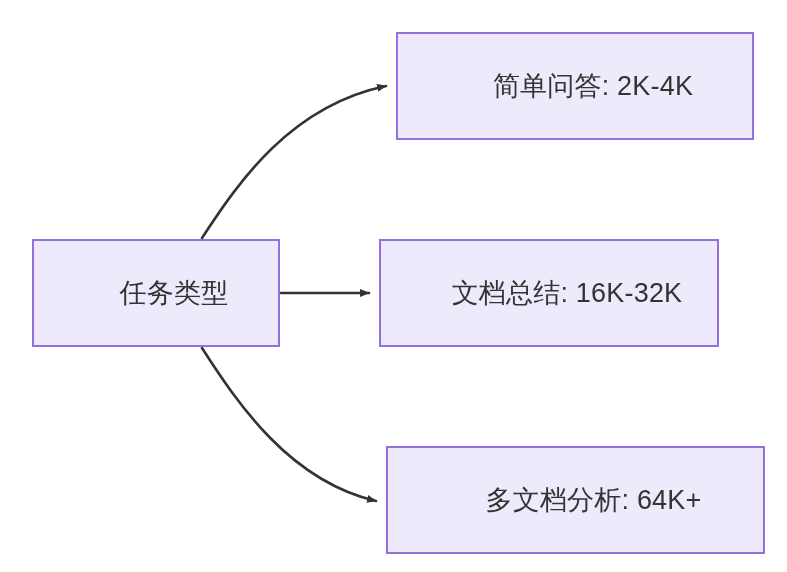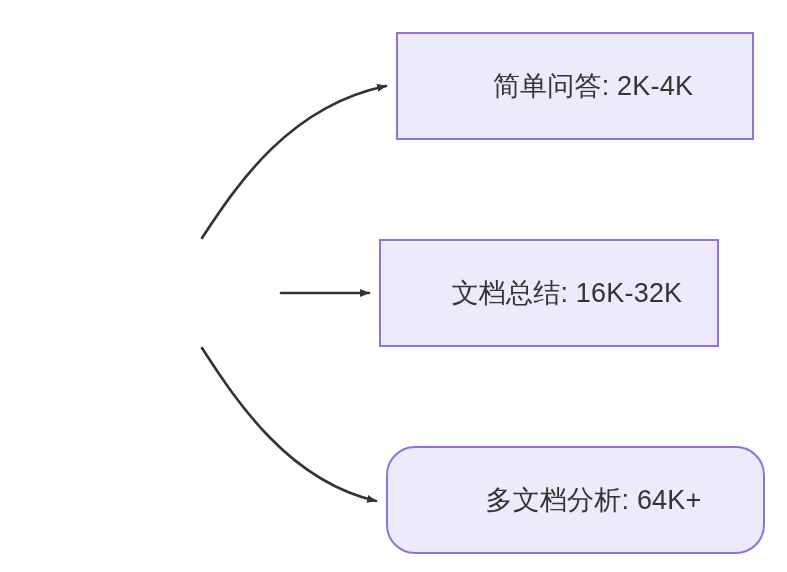--- a/index.html
+++ b/index.html
@@ -44,41 +44,44 @@
     text-align: center;
     padding-left: 36px;
   }
   .node-label {
     display: block;
   }
   
   #node-source      { left: 32px;  top: 239px; width: 248px; height: 108px; }
   #node-simple-qa   { left: 396px; top: 32px;  width: 358px; height: 108px; }
   #node-doc-summary { left: 379px; top: 239px; width: 340px; height: 108px; }
-  #node-multi-doc   { left: 386px; top: 446px; width: 379px; height: 108px; border-radius: 29px; }
+  #node-multi-doc   { left: 386px; top: 446px; width: 379px; height: 108px; }
 </style>
 </head>
 <body>
 
 <div id="diagram-canvas">
 
   <svg id="edge-layer" viewBox="0 0 787 572" width="787" height="572" xmlns="http://www.w3.org/2000/svg">
     <defs>
       <marker id="arrowhead" markerWidth="10" markerHeight="8" refX="9" refY="4" orient="auto" markerUnits="userSpaceOnUse">
         <path d="M 0 0 L 10 4 L 0 8 z" fill="#333333"></path>
       </marker>
     </defs>
 
     <path d="M 202 238 C 238 183, 290 106, 386 86" fill="none" stroke="#333333" stroke-width="2.6" stroke-linecap="round" marker-end="url(#arrowhead)"></path>
 
     <path d="M 281 293 L 369 293" fill="none" stroke="#333333" stroke-width="2.6" stroke-linecap="round" marker-end="url(#arrowhead)"></path>
 
     <path d="M 202 348 C 238 404, 290 481, 376 501" fill="none" stroke="#333333" stroke-width="2.6" stroke-linecap="round" marker-end="url(#arrowhead)"></path>
   </svg>
 
+  <div class="flow-node" id="node-source">
+    <span class="node-label">任务类型</span>
+  </div>
 
   <div class="flow-node" id="node-simple-qa">
     <span class="node-label">简单问答: 2K-4K</span>
   </div>
 
   <div class="flow-node" id="node-doc-summary">
     <span class="node-label">文档总结: 16K-32K</span>
   </div>
 
   <div class="flow-node" id="node-multi-doc">

